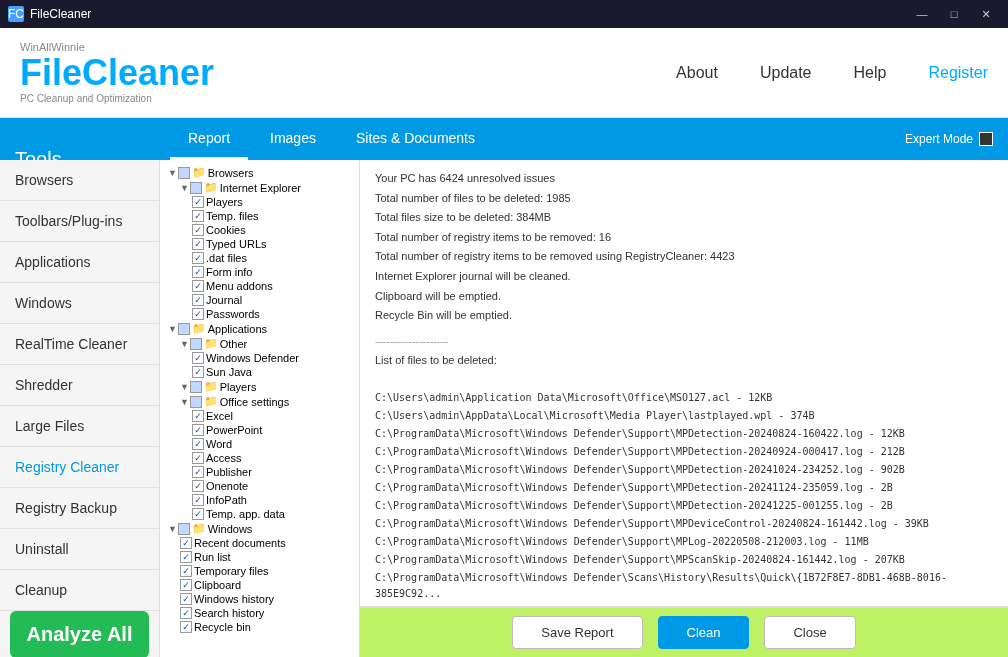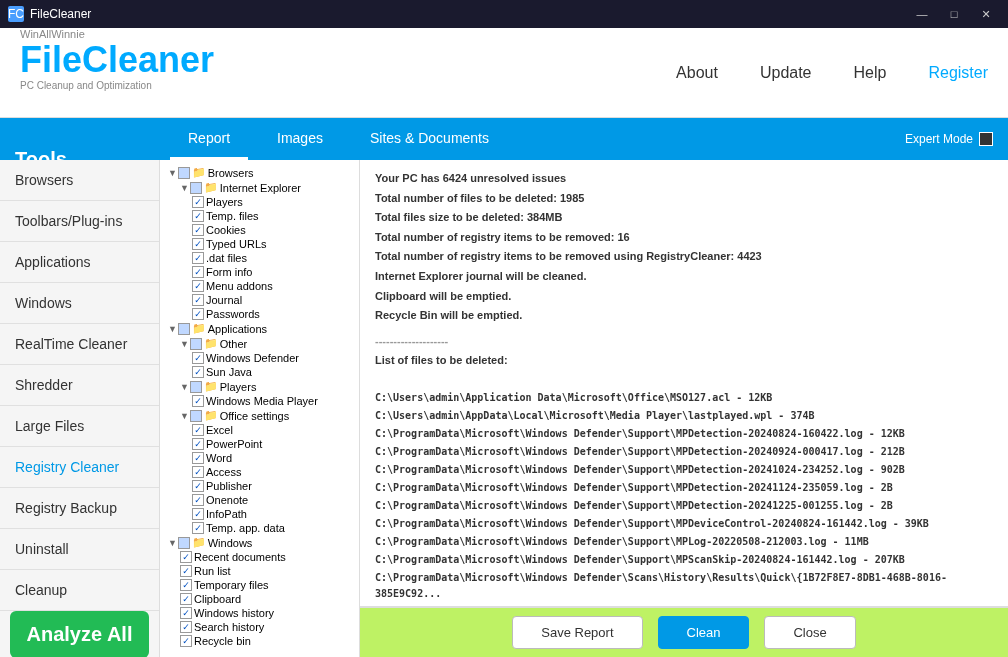--- a/index.html
+++ b/index.html
@@ -18,42 +18,43 @@
     .titlebar-icon { width: 16px; height: 16px; margin-right: 6px; background: #4a9eff; border-radius: 2px; display: inline-flex; align-items: center; justify-content: center; font-size: 12px; color: white; }
     .titlebar-title { flex: 1; }
     .titlebar-controls { display: flex; gap: 4px; }
     .titlebar-btn { width: 28px; height: 22px; display: flex; align-items: center; justify-content: center; cursor: pointer; font-size: 11px; color: #ccc; }
 
     
     .header {
       background: white;
       height: 90px;
       display: flex;
+      align-items: center;
       padding: 0 20px;
       border-bottom: 1px solid #ddd;
     }
     .logo-area { flex: 1; display: flex; flex-direction: column; }
     .logo-brand { font-size: 11px; color: #888; margin-bottom: 2px; }
     .logo-text { font-size: 36px; font-weight: bold; color: #333; line-height: 1; }
     .logo-text span { color: #00aaff; }
     .logo-tagline { font-size: 10px; color: #888; margin-top: 2px; }
     .header-nav { display: flex; gap: 42px; align-items: center; }
     .header-nav a { color: #333; text-decoration: none; font-size: 16px; }
     .header-nav a.register { color: #00aaff; }
 
     
     .main-toolbar {
       background: #0099e6;
       height: 42px;
       display: flex;
       align-items: center;
       padding: 0 15px;
     }
-    .tools-label { color: white; font-size: 20px; font-weight: bold; flex: none; width: 155px; margin-top: 40px; }
-    .toolbar-tabs { display: flex; gap: 11px; align-items: stretch; height: 42px; flex: 1; }
+    .tools-label { color: white; font-size: 20px; font-weight: normal; flex: none; width: 155px; margin-top: 40px; }
+    .toolbar-tabs { display: flex; gap: 4px; align-items: stretch; height: 42px; flex: 1; }
     .toolbar-tab { color: white; font-size: 14px; padding: 0 18px; display: flex; align-items: center; cursor: pointer; border-bottom: 3px solid transparent; }
     .toolbar-tab.active { border-bottom: 3px solid white; }
     .expert-mode { color: white; font-size: 12px; display: flex; align-items: flex-start; gap: 6px; }
     .expert-checkbox { width: 14px; height: 14px; border: 1px solid white; background: #333; }
 
     
     .content { display: flex; height: calc(657px - 28px - 90px - 42px); }
 
     
     .sidebar {
@@ -117,21 +118,21 @@
     .report-content {
       flex: 1;
       overflow-y: auto;
       overflow-x: auto;
       padding: 10px 15px;
       font-size: 11px;
       line-height: 1.6;
       color: #333;
       border-bottom: 1px solid #ddd;
     }
-    .report-content p { margin-bottom: 2px; font-weight: bold; }
+    .report-content p { margin-bottom: 2px; }
     .report-divider { margin: 8px 0; color: #999; }
     .file-path { color: #333; font-family: monospace; font-size: 10px; }
     .report-footer {
       height: 50px;
       display: flex;
       align-items: center;
       justify-content: center;
       gap: 15px;
       padding: 0 15px;
       background: #bef264;
@@ -289,24 +290,20 @@
       </div>
       <div class="tree-item tree-indent-3">
         <span class="cb checked"></span>
         <span>Sun Java</span>
       </div>
       <div class="tree-item tree-indent-2">
         <span class="tree-expand">▼</span>
         <span class="cb partial"></span>
         <span class="folder-icon">📁</span>
         <span>Players</span>
-      </div>
-      <div class="tree-item tree-indent-3">
-        <span class="cb checked"></span>
-        <span>Windows Media Player</span>
       </div>
       <div class="tree-item tree-indent-2">
         <span class="tree-expand">▼</span>
         <span class="cb partial"></span>
         <span class="folder-icon">📁</span>
         <span>Office settings</span>
       </div>
       <div class="tree-item tree-indent-3">
         <span class="cb checked"></span>
         <span>Excel</span>

